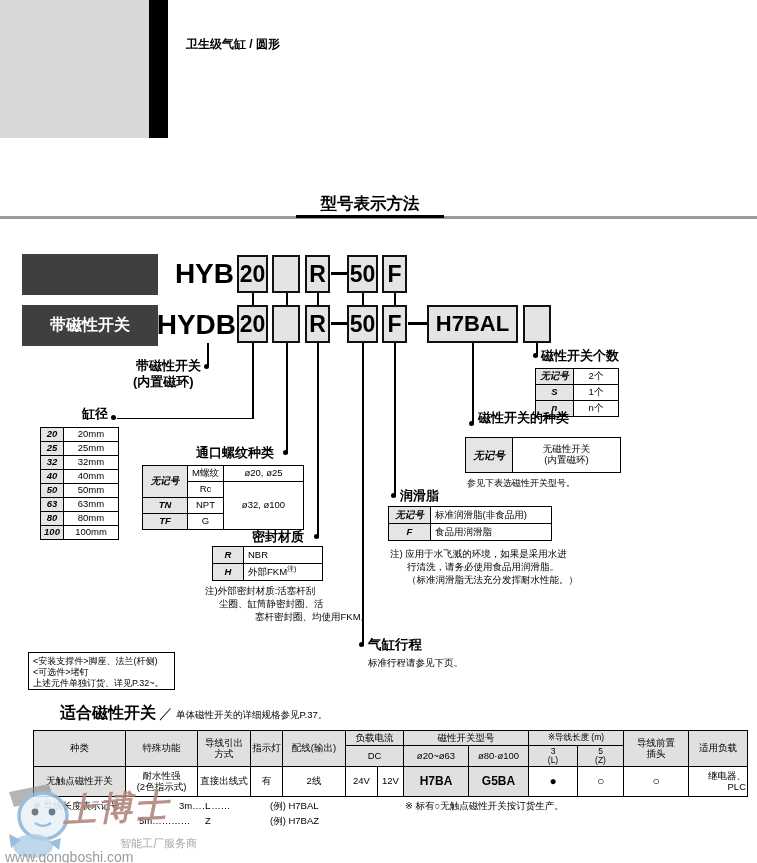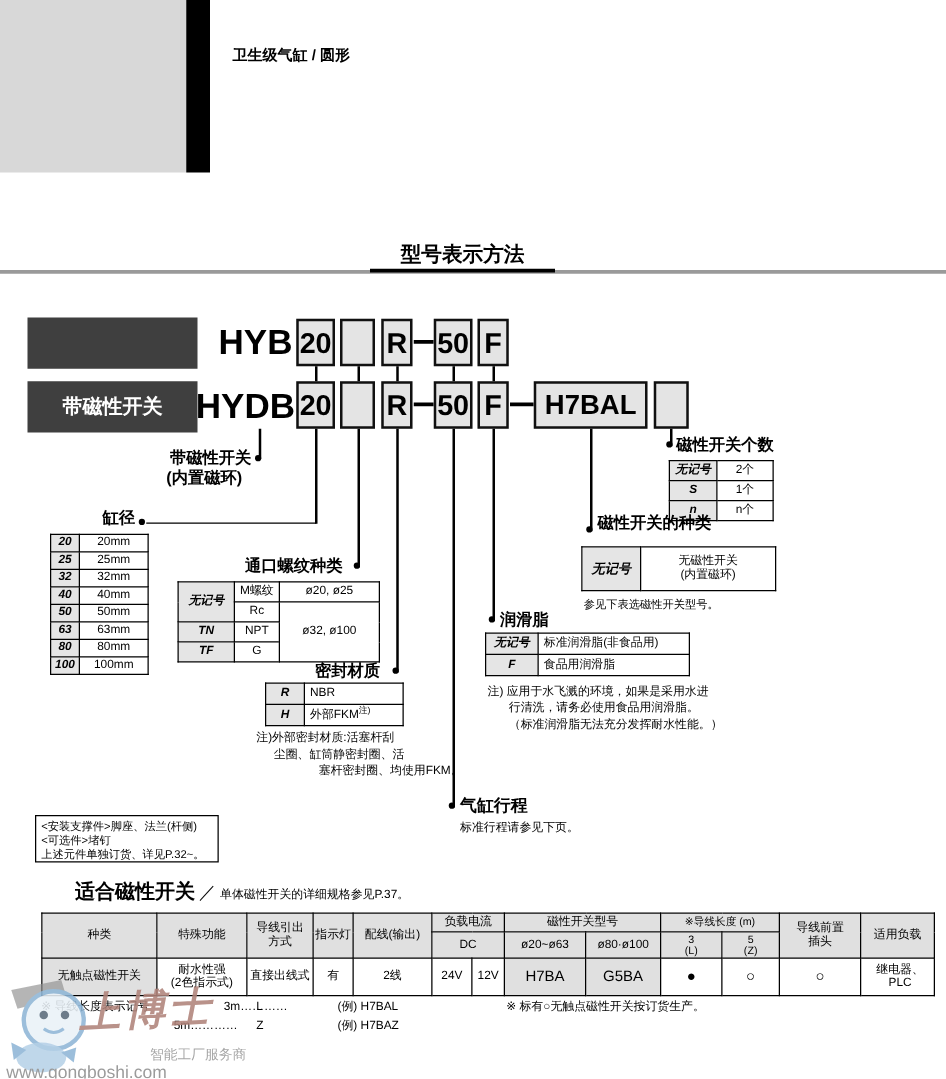--- a/index.html
+++ b/index.html
@@ -17,21 +17,21 @@
   .lbl{position:absolute;font-weight:bold;font-size:13px;white-space:nowrap;}
   .note{position:absolute;font-size:9.5px;line-height:13px;white-space:nowrap;}
   table.spec{border-collapse:collapse;table-layout:fixed;border:1.5px solid #000;}
   table.spec td{border:1px solid #000;text-align:center;vertical-align:middle;padding:0;
                 font-size:9.5px;line-height:1.15;overflow:hidden;white-space:nowrap;}
   table.spec td.g{background:#e5e5e5;font-weight:bold;font-style:italic;}
   table.bigtbl{border-collapse:collapse;table-layout:fixed;border:1.5px solid #000;}
   table.bigtbl td{border:1px solid #000;text-align:center;vertical-align:middle;padding:0 1px;
                   font-size:9.5px;line-height:1.15;overflow:hidden;}
   table.bigtbl td.hd{background:#e0e0e0;}
-  table.bigtbl td.gc{background:#e0e0e0;font-weight:normal;}
+  table.bigtbl td.gc{background:#e0e0e0;font-weight:bold;}
   .pl{white-space:pre-line;}
   sup.tiny{font-size:7px;vertical-align:super;}
 </style>
 </head>
 <body>
 
 <div class="page">
 
   <div class="abs" style="left:0;top:0;width:149px;height:138px;background:#d8d8d8;"></div>
   <div class="abs" style="left:149px;top:0;width:19px;height:138px;background:#000;"></div>
@@ -315,21 +315,21 @@
       <td>直接出线式</td>
       <td>有</td>
       <td>2线</td>
       <td>24V</td>
       <td>12V</td>
       <td class="gc" style="font-size:12px;">H7BA</td>
       <td class="gc" style="font-size:12px;">G5BA</td>
       <td style="font-size:12px;">●</td>
       <td style="font-size:12px;">○</td>
       <td style="font-size:12px;">○</td>
-      <td class="pl" style="text-align:center;padding-left:5px;">继电器、
+      <td class="pl" style="text-align:right;padding-left:5px;">继电器、
 PLC</td>
     </tr>
   </tbody>
     </table>
 
   <div class="note" style="left:33px;top:799px;">※ 导线长度表示记号</div>
   <div class="note" style="left:139px;top:799px;margin-left:40px;">3m…………</div>
   <div class="note" style="left:205px;top:799px;">L</div>
   <div class="note" style="left:270px;top:799px;">(例) H7BAL</div>
   <div class="note" style="left:139px;top:814px;">5m…………</div>

